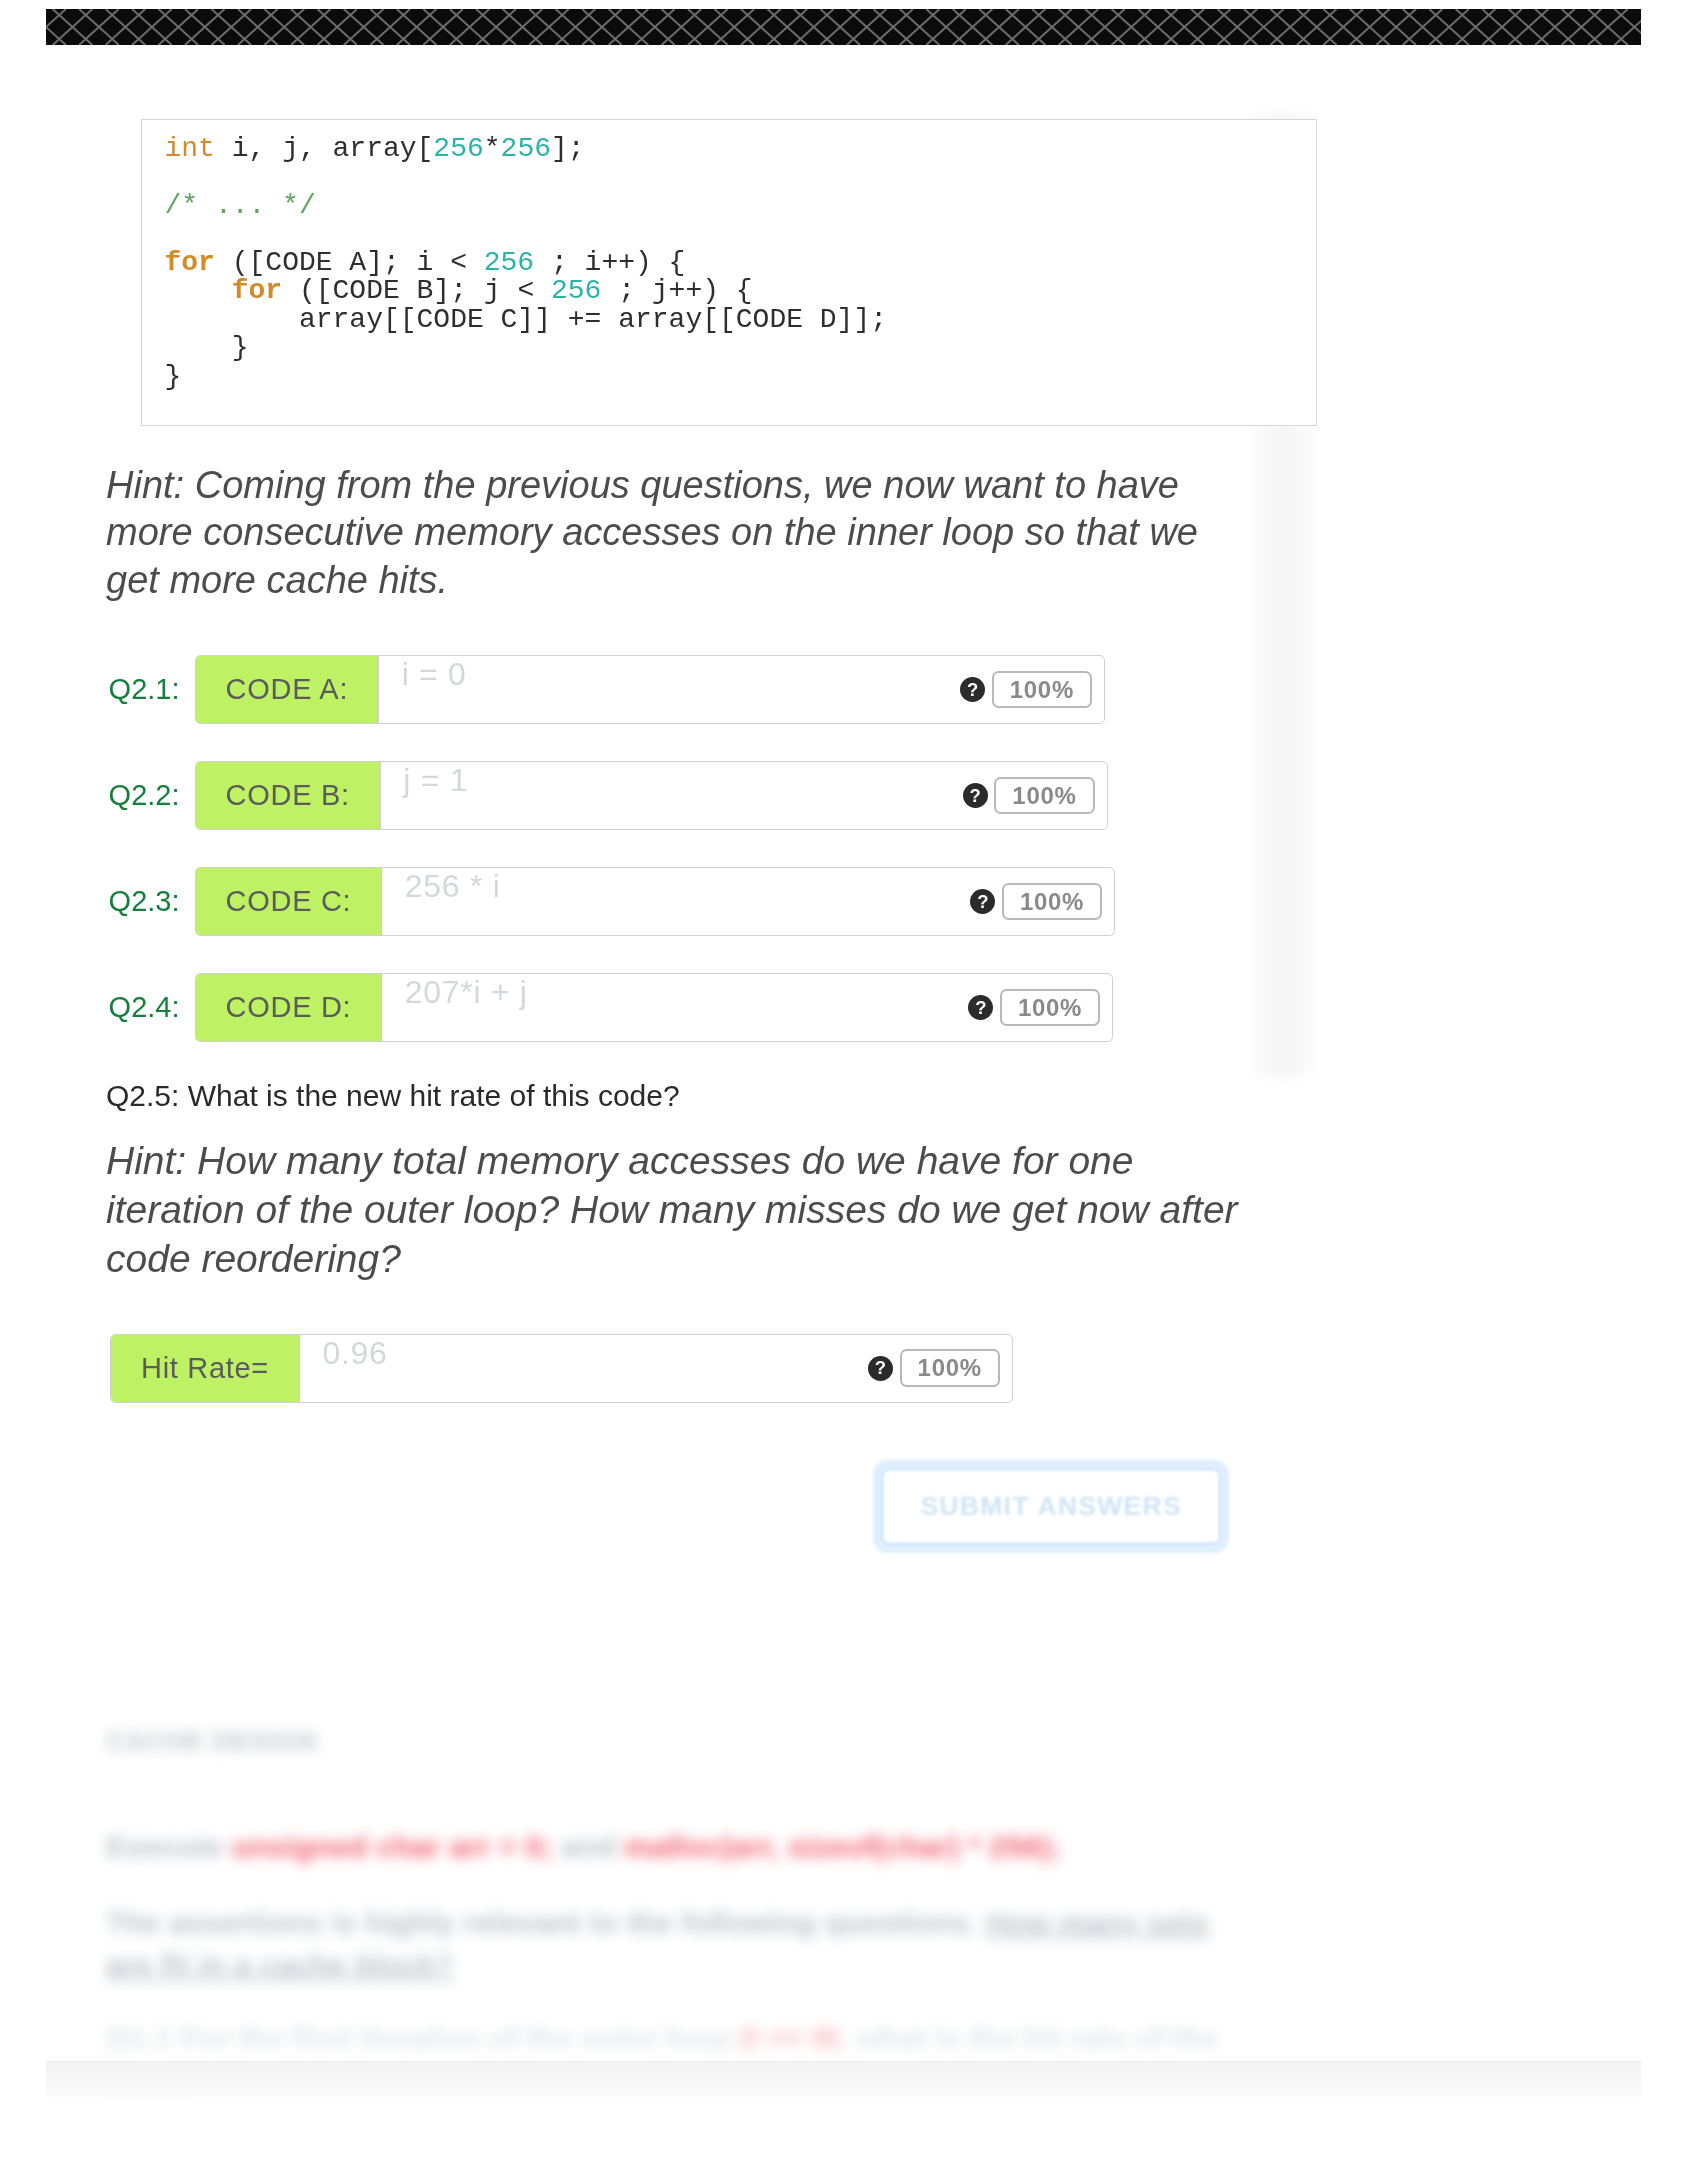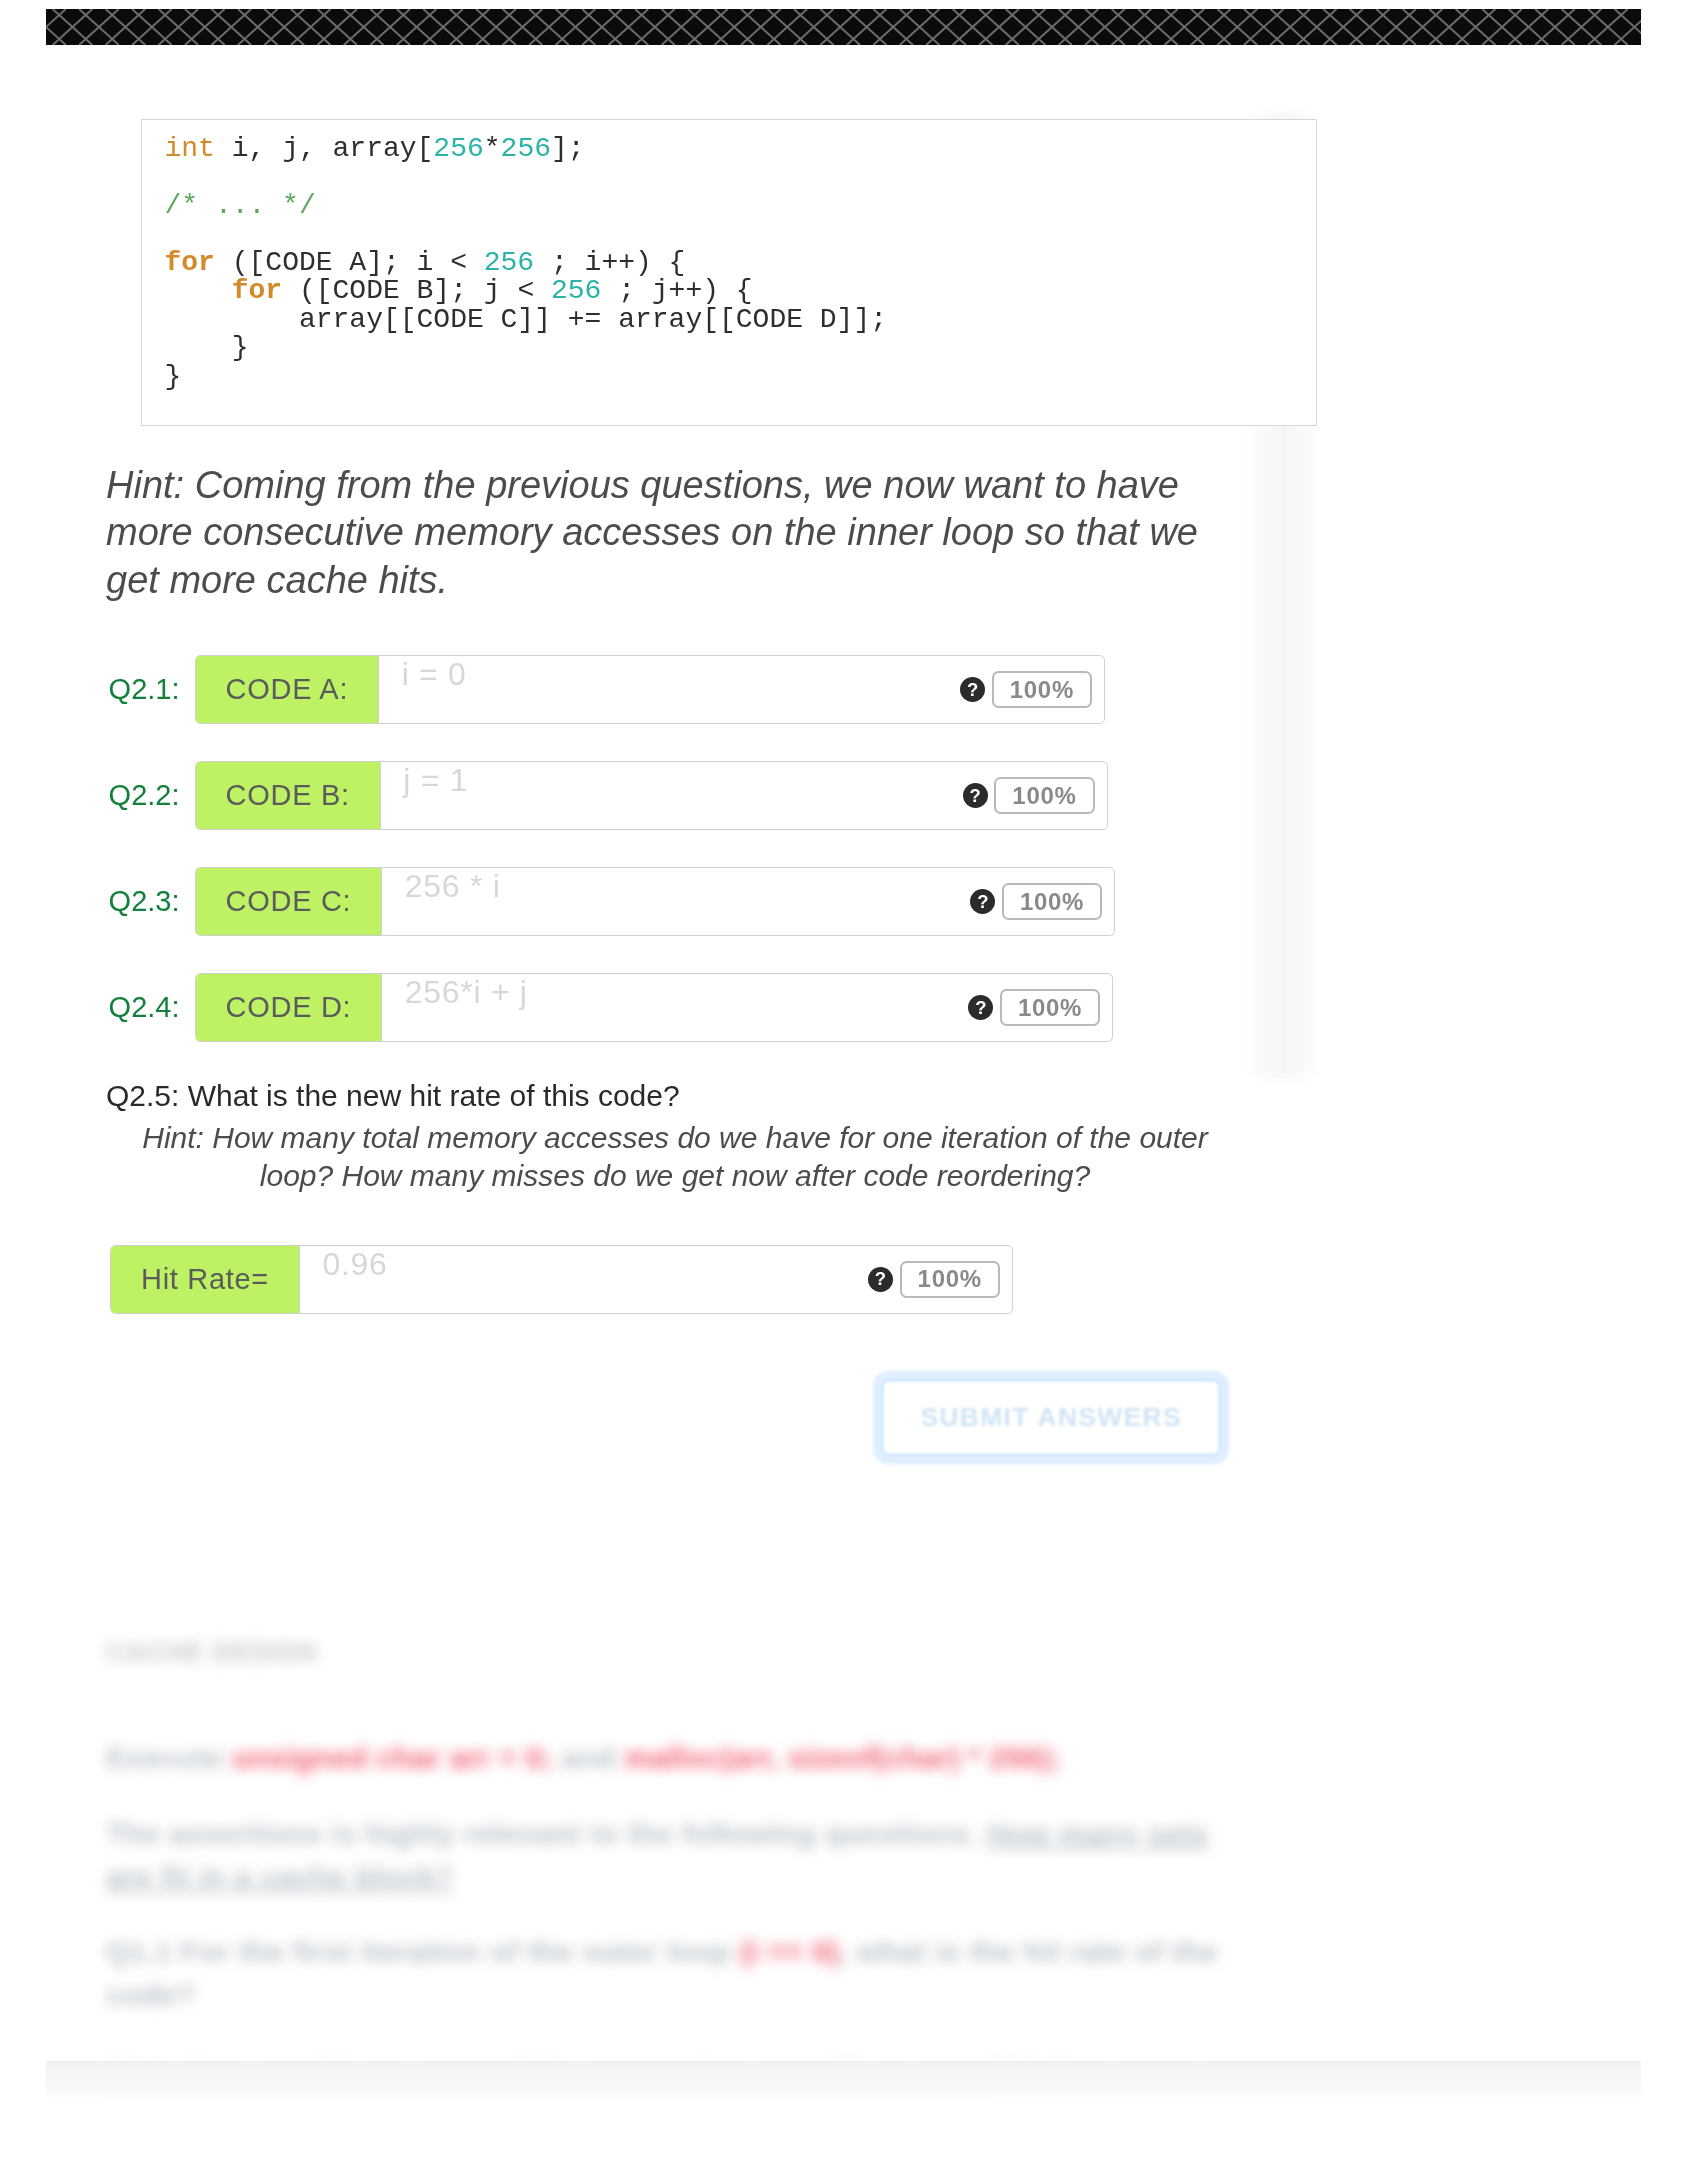--- a/index.html
+++ b/index.html
@@ -172,26 +172,25 @@
   }
 
   .q25 {
     margin-top: 32px;
   }
   .q25-question {
     font-size: 30px;
     color:#2a2a2a;
   }
   .q25-hint {
-    font-size: 30px;
+    font-size: 39px;
     font-style: italic;
     color:#4c4c4c;
-    margin-top: 6px;
+    margin-top: 23px;
     line-height:1.26;
-    text-align:center;
   }
 
   .hitrate-row { margin-top: 50px; display:flex; padding-left:4px; }
 
   .cta-wrap {
     margin-top: 66px;
     display:flex;
     justify-content:flex-end;
     padding-right: 24px;
   }
@@ -417,21 +416,21 @@
           <div class="help-dot">?</div>
           <div class="score-chip">100%</div>
         </div>
       </div>
     </div>
 
     <div class="q-row">
       <div class="q-tag">Q2.4:</div>
       <div class="q-field-group">
         <div class="q-field-label">CODE D:</div>
-        <div class="q-input placeholder-like" style="width:574px">256*i + j</div>
+        <div class="q-input placeholder-like" style="width:574px">207*i + j</div>
         <div class="q-right">
           <div class="help-dot">?</div>
           <div class="score-chip">100%</div>
         </div>
       </div>
     </div>
 
   </div>
 
   <div class="q25">

